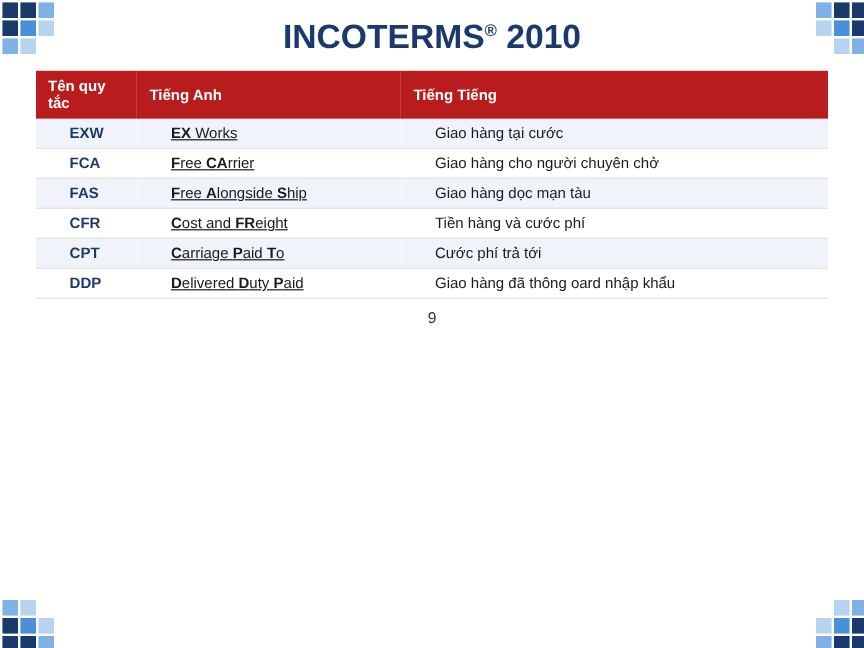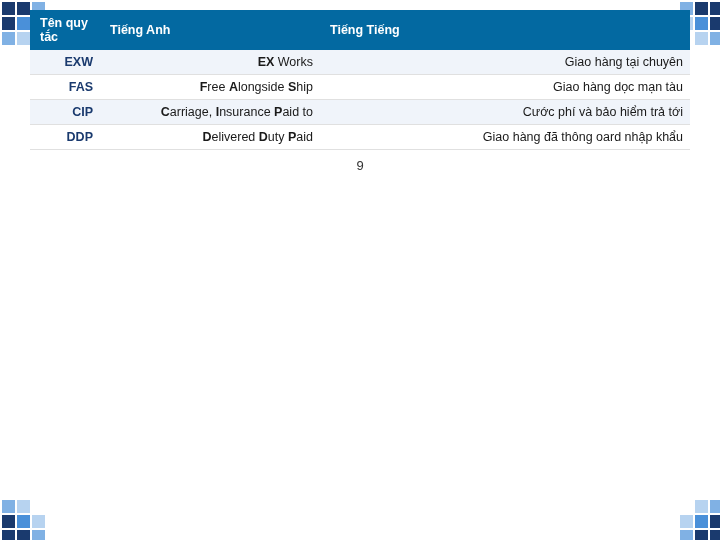--- a/index.html
+++ b/index.html
@@ -43,52 +43,52 @@
       vertical-align: super;
     }
 
     table {
       width: 100%;
       border-collapse: collapse;
       font-size: 12.5px;
     }
 
     thead tr {
-      background: #0369a1;
+      background: #b91c1c;
       color: #ffffff;
     }
 
     thead th {
       padding: 6px 10px;
       text-align: left;
       font-weight: bold;
     }
 
     tbody tr:nth-child(odd) {
       background: #f0f4fa;
     }
     tbody tr:nth-child(even) {
       background: #ffffff;
     }
 
     tbody td {
-      padding: 5px 7px;
+      padding: 5px 28px;
       color: #1a1a1a;
       border-bottom: 1px solid #e0e0e0;
-      text-align: right;
     }
 
     td:first-child {
       font-weight: bold;
       color: #1a3a6e;
       width: 70px;
     }
 
     td:nth-child(2) {
       width: 220px;
+      text-decoration: underline;
     }
 
     .page-number {
       text-align: center;
       margin-top: 8px;
       font-size: 13px;
       color: #333;
     }
   </style>
 </head>
@@ -140,44 +140,57 @@
     <rect x="20" y="50" width="13" height="13" fill="#4a90d9" opacity="0.7"></rect>
     <rect x="50" y="35" width="13" height="13" fill="#1a3a6e"></rect>
     <rect x="35" y="35" width="13" height="13" fill="#4a90d9"></rect>
     <rect x="20" y="35" width="13" height="13" fill="#4a90d9" opacity="0.4"></rect>
     <rect x="50" y="20" width="13" height="13" fill="#4a90d9" opacity="0.7"></rect>
     <rect x="35" y="20" width="13" height="13" fill="#4a90d9" opacity="0.4"></rect>
   </svg>
 </div>
 
 <div class="page-container">
+  <h1 class="page-title">
+    <span>INCOTERMS</span><span class="sup-reg">®</span><span> 2010</span>
+  </h1>
 
   <table>
     <thead>
       <tr>
         <th>Tên quy tắc</th>
         <th>Tiếng Anh</th>
         <th>Tiếng Tiếng</th>
       </tr>
     </thead>
     <tbody id="table-body">
     <tr>
           <td>EXW</td>
           <td><b>EX</b> Works</td>
-          <td>Giao hàng tại chuyên</td>
+          <td>Giao hàng tại cước</td>
+        </tr>
+        <tr>
+          <td>FCA</td>
+          <td><b>F</b>ree <b>CA</b>rrier</td>
+          <td>Giao hàng cho người chuyên chở</td>
         </tr>
         <tr>
           <td>FAS</td>
           <td><b>F</b>ree <b>A</b>longside <b>S</b>hip</td>
           <td>Giao hàng dọc mạn tàu</td>
         </tr>
         <tr>
-          <td>CIP</td>
-          <td><b>C</b>arriage, <b>I</b>nsurance <b>P</b>aid to</td>
-          <td>Cước phí và bảo hiểm trả tới</td>
+          <td>CFR</td>
+          <td><b>C</b>ost and <b>FR</b>eight</td>
+          <td>Tiền hàng và cước phí</td>
+        </tr>
+        <tr>
+          <td>CPT</td>
+          <td><b>C</b>arriage <b>P</b>aid <b>T</b>o</td>
+          <td>Cước phí trả tới</td>
         </tr>
         <tr>
           <td>DDP</td>
           <td><b>D</b>elivered <b>D</b>uty <b>P</b>aid</td>
           <td>Giao hàng đã thông oard nhập khẩu</td>
         </tr>
       </tbody>
   </table>
 
   <div class="page-number">9</div>

